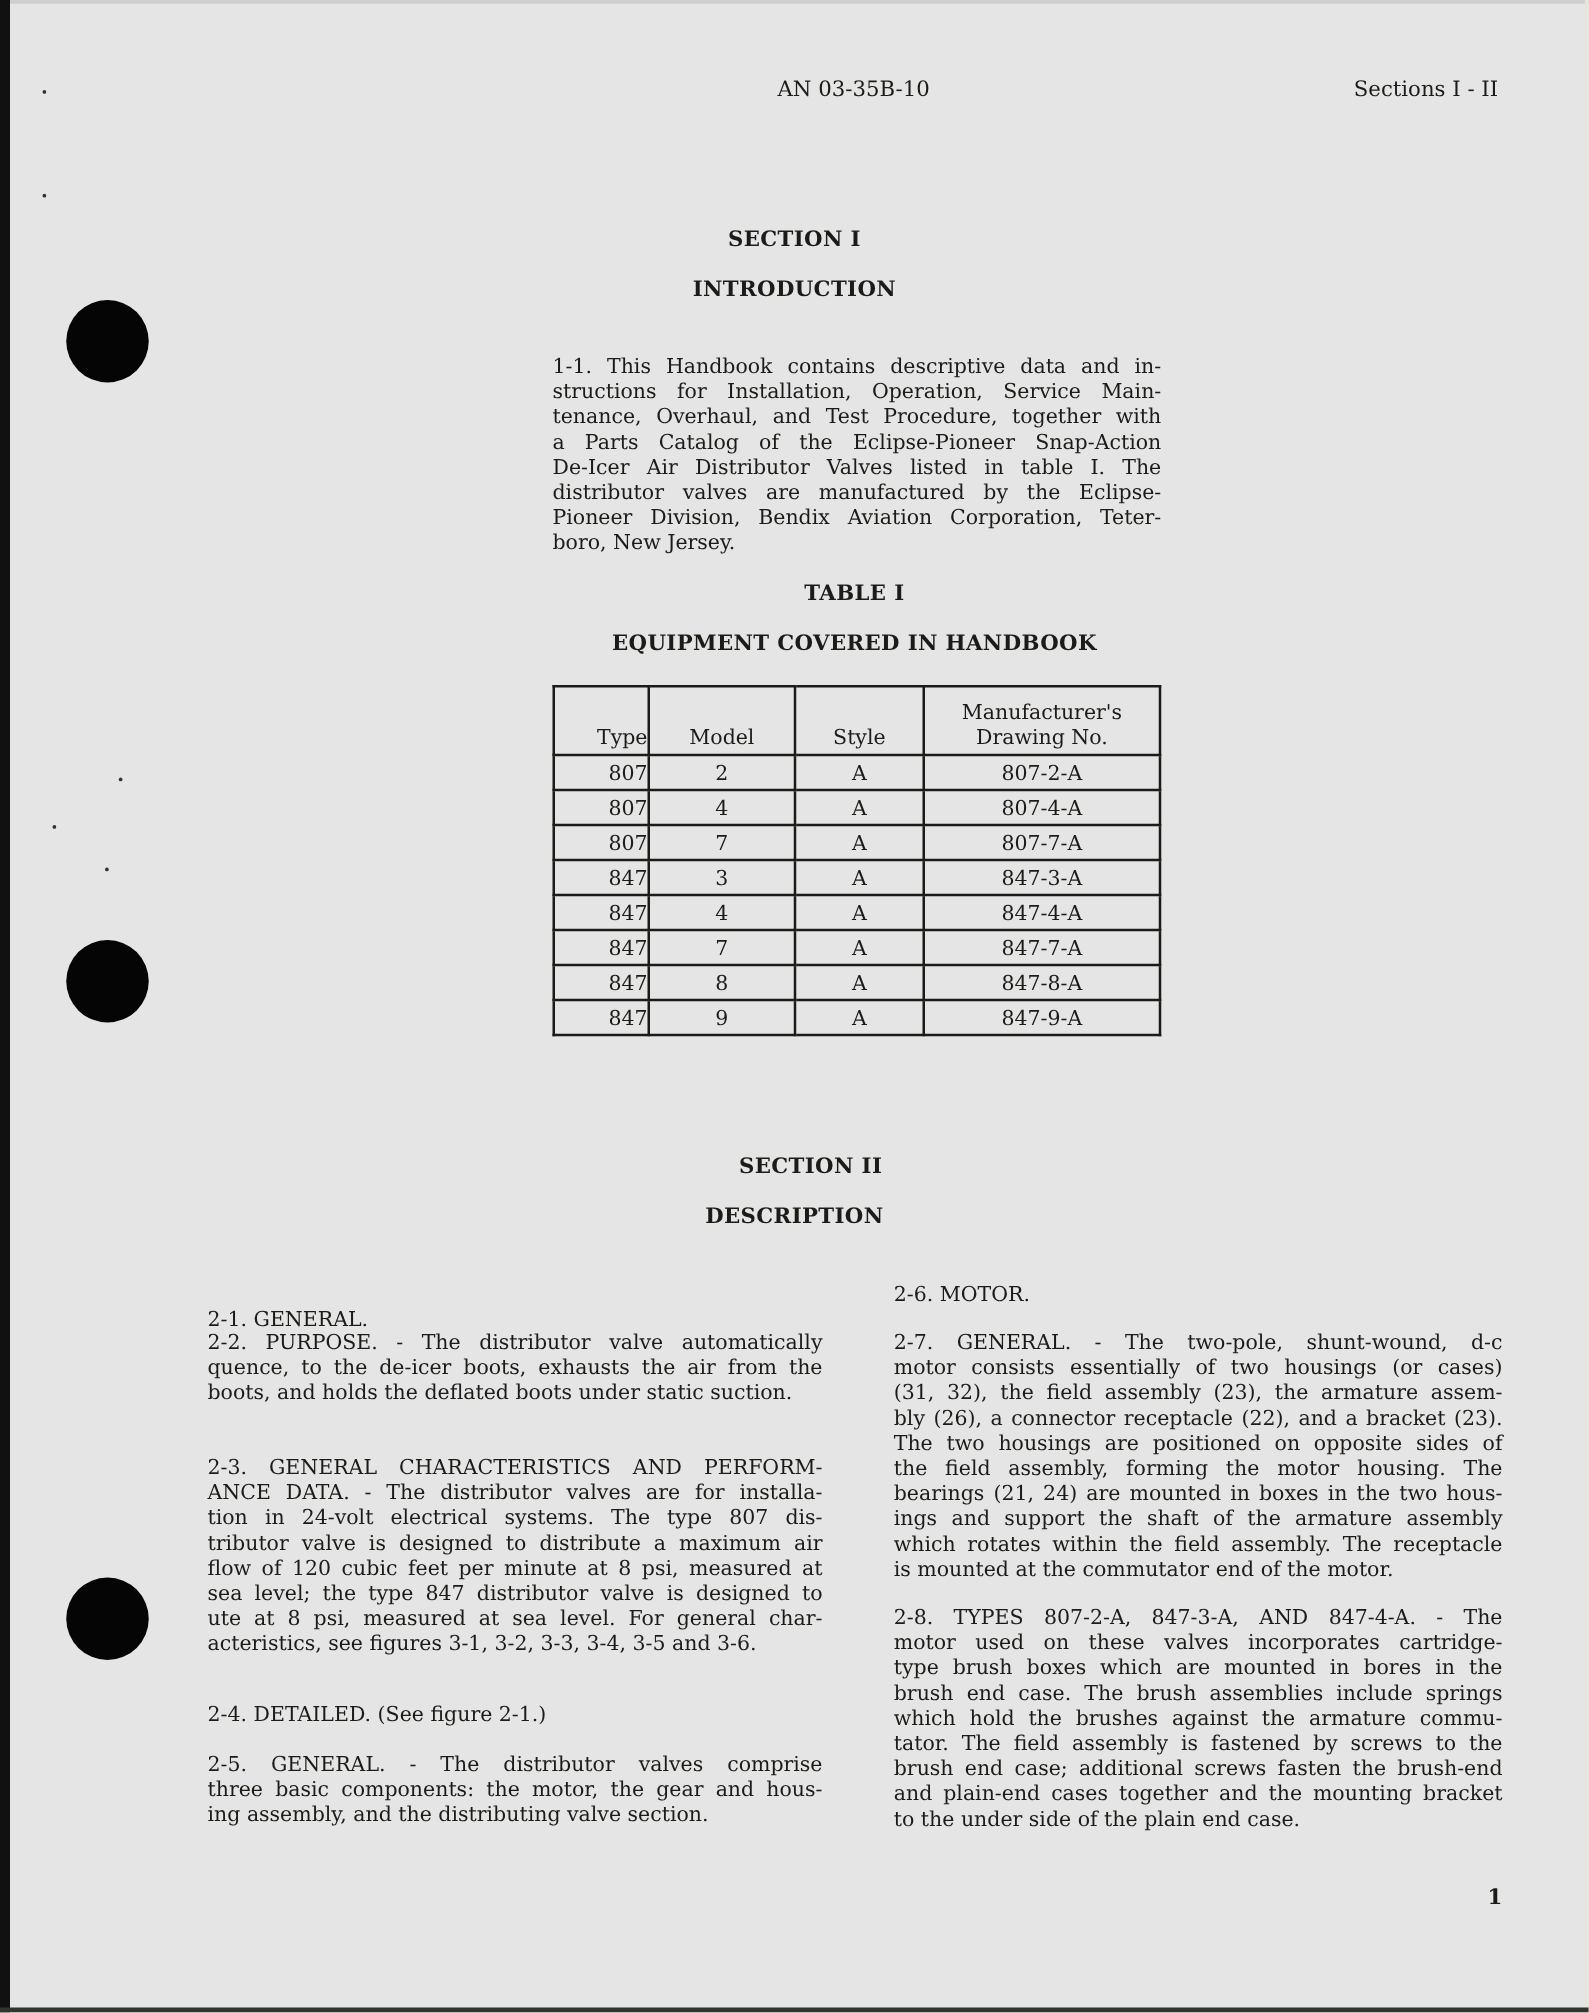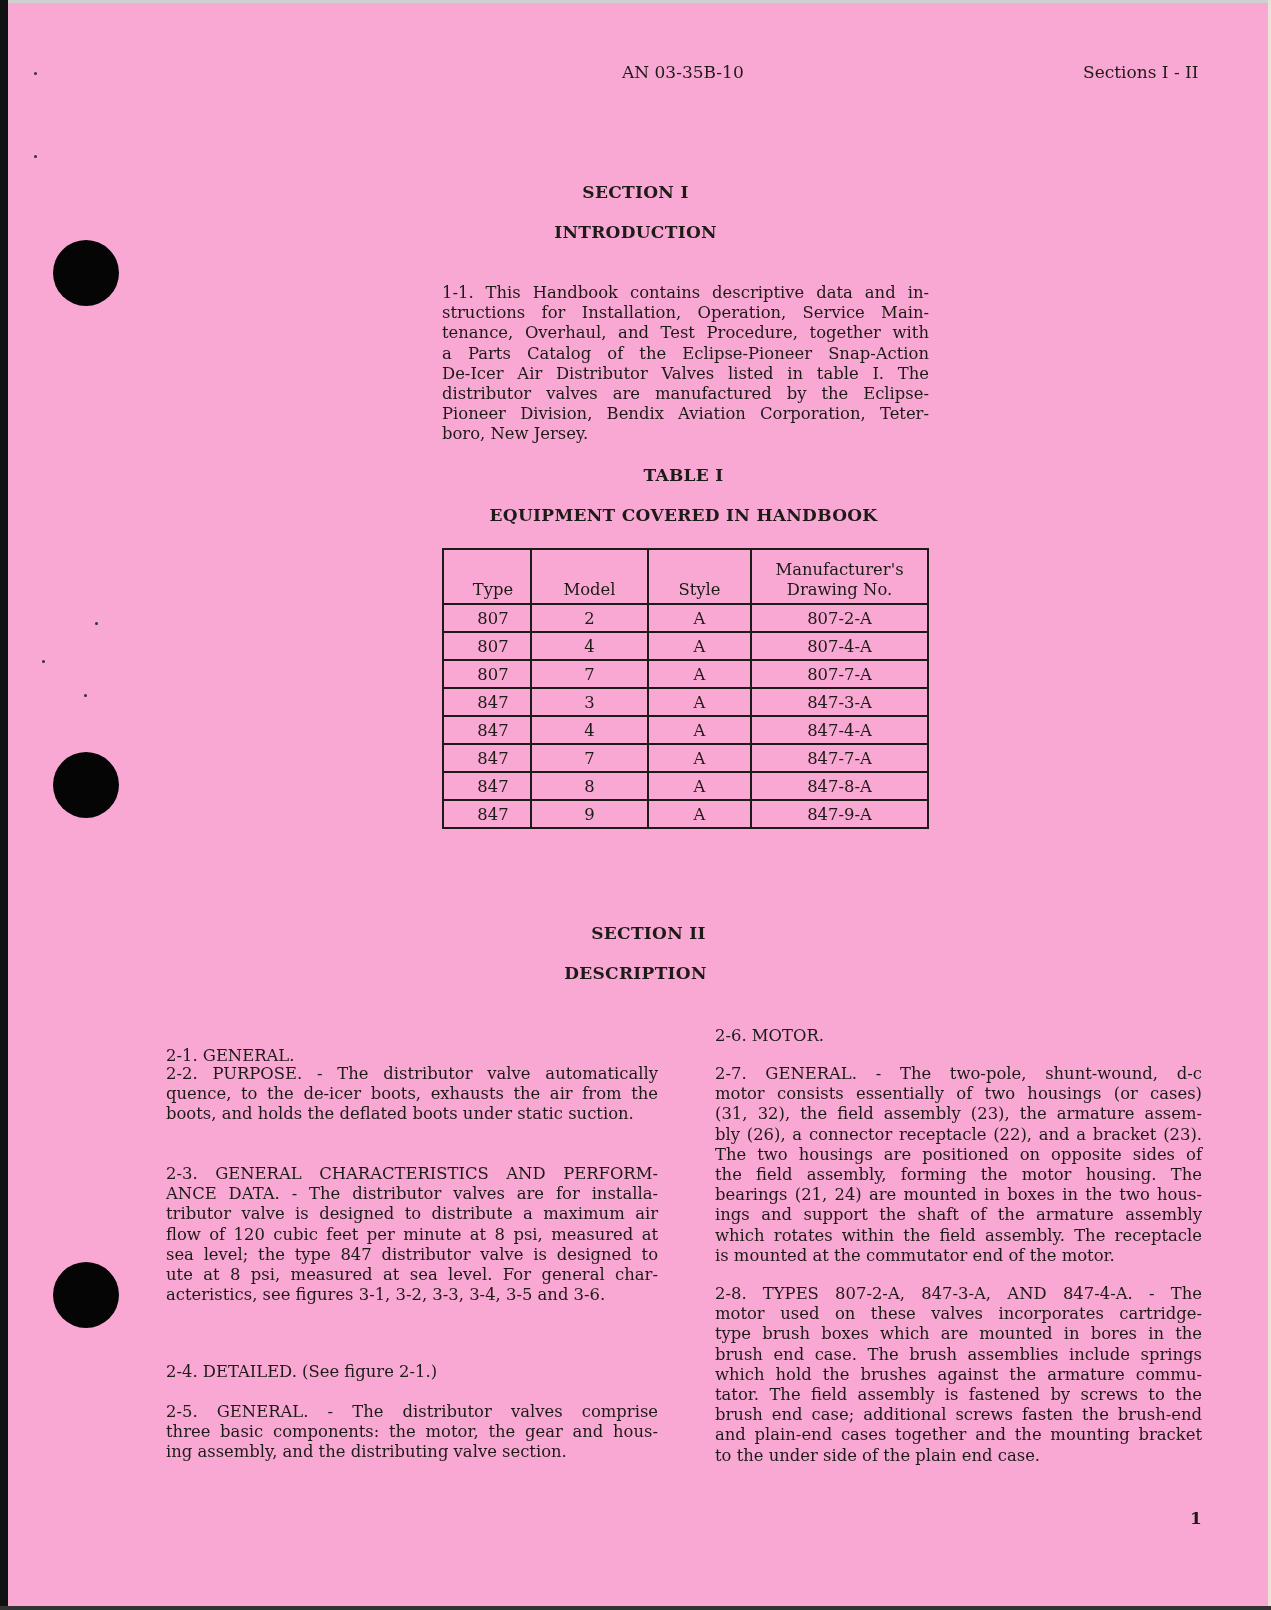--- a/index.html
+++ b/index.html
@@ -13,21 +13,21 @@
     overflow: hidden;
     background: #fdfbf0;
     font-family: "DejaVu Serif", "Liberation Serif", serif;
     color: #1d1b17;
   }
   .page {
     position: absolute;
     left: 0; top: 0;
     width: 1271px;
     height: 1610px;
-    background: #f9a8d4;
+    background: #e5e5e5;
   }
   .left-edge {
     position: absolute;
     left: 0; top: 0;
     width: 8px;
     height: 1610px;
     background: #111;
   }
   .top-edge {
     position: absolute;
@@ -114,22 +114,21 @@
     height: 26px;
     padding: 0;
   }
   table.equip th {
     height: 50px;
     vertical-align: bottom;
     padding-bottom: 3px;
     line-height: 20px;
   }
   table.equip td.c-type, table.equip th.c-type {
-    text-align: center;
-    padding-left: 12px;
+    text-align: right;
     width: 74px;
   }
   table.equip td.c-model, table.equip th.c-model { text-align: center; width: 115px; }
   table.equip td.c-style, table.equip th.c-style { text-align: center; width: 101px; margin-top: 28px; }
   table.equip td.c-draw, table.equip th.c-draw { text-align: center; }
   .page-number {
     position: absolute;
     left: 1190px;
     top: 1508px;
     font-size: 17px;
@@ -246,20 +245,21 @@
 
   <div class="para" style="left:166px; top:1064px; width:492px;">
     <span class="line">2-2.  PURPOSE. - The distributor valve automatically</span>
     <span class="line">quence, to the de-icer boots, exhausts the air from the</span>
     <span class="line last">boots, and holds the deflated boots under static suction.</span>
   </div>
 
   <div class="para" style="left:166px; top:1164px; width:492px;">
     <span class="line">2-3.  GENERAL CHARACTERISTICS AND PERFORM-</span>
     <span class="line">ANCE DATA. - The distributor valves are for installa-</span>
+    <span class="line">tion in 24-volt electrical systems.  The type 807 dis-</span>
     <span class="line">tributor valve is designed to distribute a maximum air</span>
     <span class="line">flow of 120 cubic feet per minute at 8 psi, measured at</span>
     <span class="line">sea level; the type 847 distributor valve is designed to</span>
     <span class="line">ute at 8 psi, measured at sea level.  For general char-</span>
     <span class="line last">acteristics, see figures 3-1, 3-2, 3-3, 3-4, 3-5 and 3-6.</span>
   </div>
 
   <div class="heading-para" style="left:166px; top:1362px;">2-4.  DETAILED.  (See figure 2-1.)</div>
 
   <div class="para" style="left:166px; top:1402px; width:492px;">

